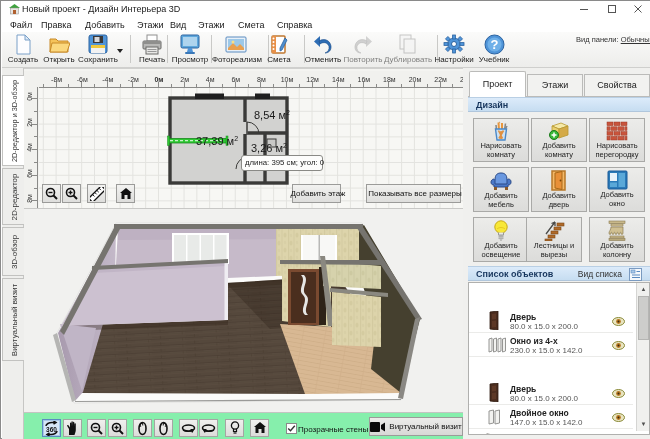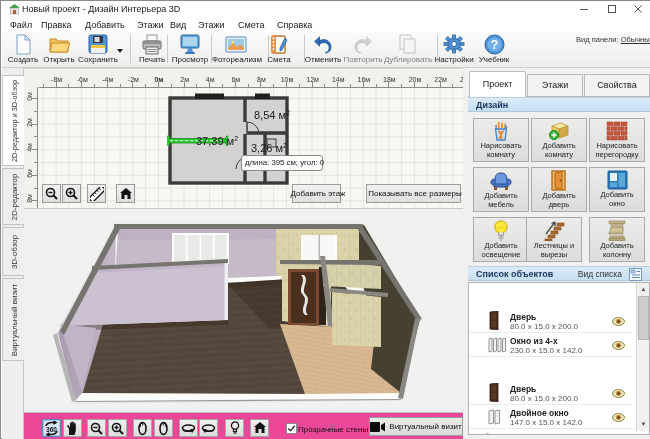--- a/index.html
+++ b/index.html
@@ -26,21 +26,21 @@
 #pane2d{position:absolute;left:23px;top:67px;width:439px;height:139px;background:#f4f4f1;border-top:1px solid #d0d0ce;}
 #ruler-h{position:absolute;left:0;top:2px;width:439px;height:16px;background:#f1f1ee;}
 #ruler-v{position:absolute;left:0;top:18px;width:15px;height:121px;background:#f1f1ee;}
 .rlbl{position:absolute;font-size:7px;color:#333;}
 #grid2d{position:absolute;left:15px;top:18px;width:424px;height:121px;
  background-image:linear-gradient(#e3e3df 1px,transparent 1px),linear-gradient(90deg,#e3e3df 1px,transparent 1px);
  background-size:12.8px 12.8px;background-position:3.8px 11px;background-color:#f7f7f4;}
 .flbtn{position:absolute;height:19px;background:linear-gradient(#f2f2f0,#dededc);border:1px solid #9b9b99;font-size:8px;color:#111;display:flex;align-items:center;justify-content:center;gap:3px;white-space:nowrap;}
 
 #pane3d{position:absolute;left:23px;top:207px;width:439px;height:231px;background:#f1f1ef;border-top:1px solid #c8c8c6;}
-#bar3d{position:absolute;left:0;top:203px;width:439px;height:28px;background:#ec4899;border-top:1px solid #c4c4c2;}
+#bar3d{position:absolute;left:0;top:203px;width:439px;height:28px;background:#86efac;border-top:1px solid #c4c4c2;}
 .b3{position:absolute;top:6px;width:19px;height:18px;background:linear-gradient(#f0f0ee,#dcdcda);border:1px solid #a5a5a3;display:flex;align-items:center;justify-content:center;}
 .b3.sel{background:#d7e7f7;border:1px solid #5b8ac0;box-shadow:inset 0 0 0 1px #a8c8e8;}
 
 #split{position:absolute;left:462px;top:67px;width:5px;height:371px;background:#f0f0ee;}
 
 #rpanel{position:absolute;left:467px;top:67px;width:182px;height:371px;background:#f0f0ee;}
 .rtab{position:absolute;font-size:9px;color:#222;text-align:center;background:#f2f2f0;border:1px solid #bbbbb9;border-bottom:none;}
 #dhead,#lhead{position:absolute;left:0;width:182px;height:15px;background:linear-gradient(#dcebfa,#c6ddf1);border-top:1px solid #b9cfe4;border-bottom:1px solid #b0c6dc;font-size:9px;font-weight:bold;color:#17365d;padding:2px 0 0 8px;}
 .gbtn{position:absolute;width:56px;height:45px;background:linear-gradient(#ececea,#dcdcda);border:1px solid #a9a9a7;text-align:center;font-size:7.5px;color:#222;line-height:8.5px;}
 .gbtn svg{display:block;margin:2px auto 1px;}

